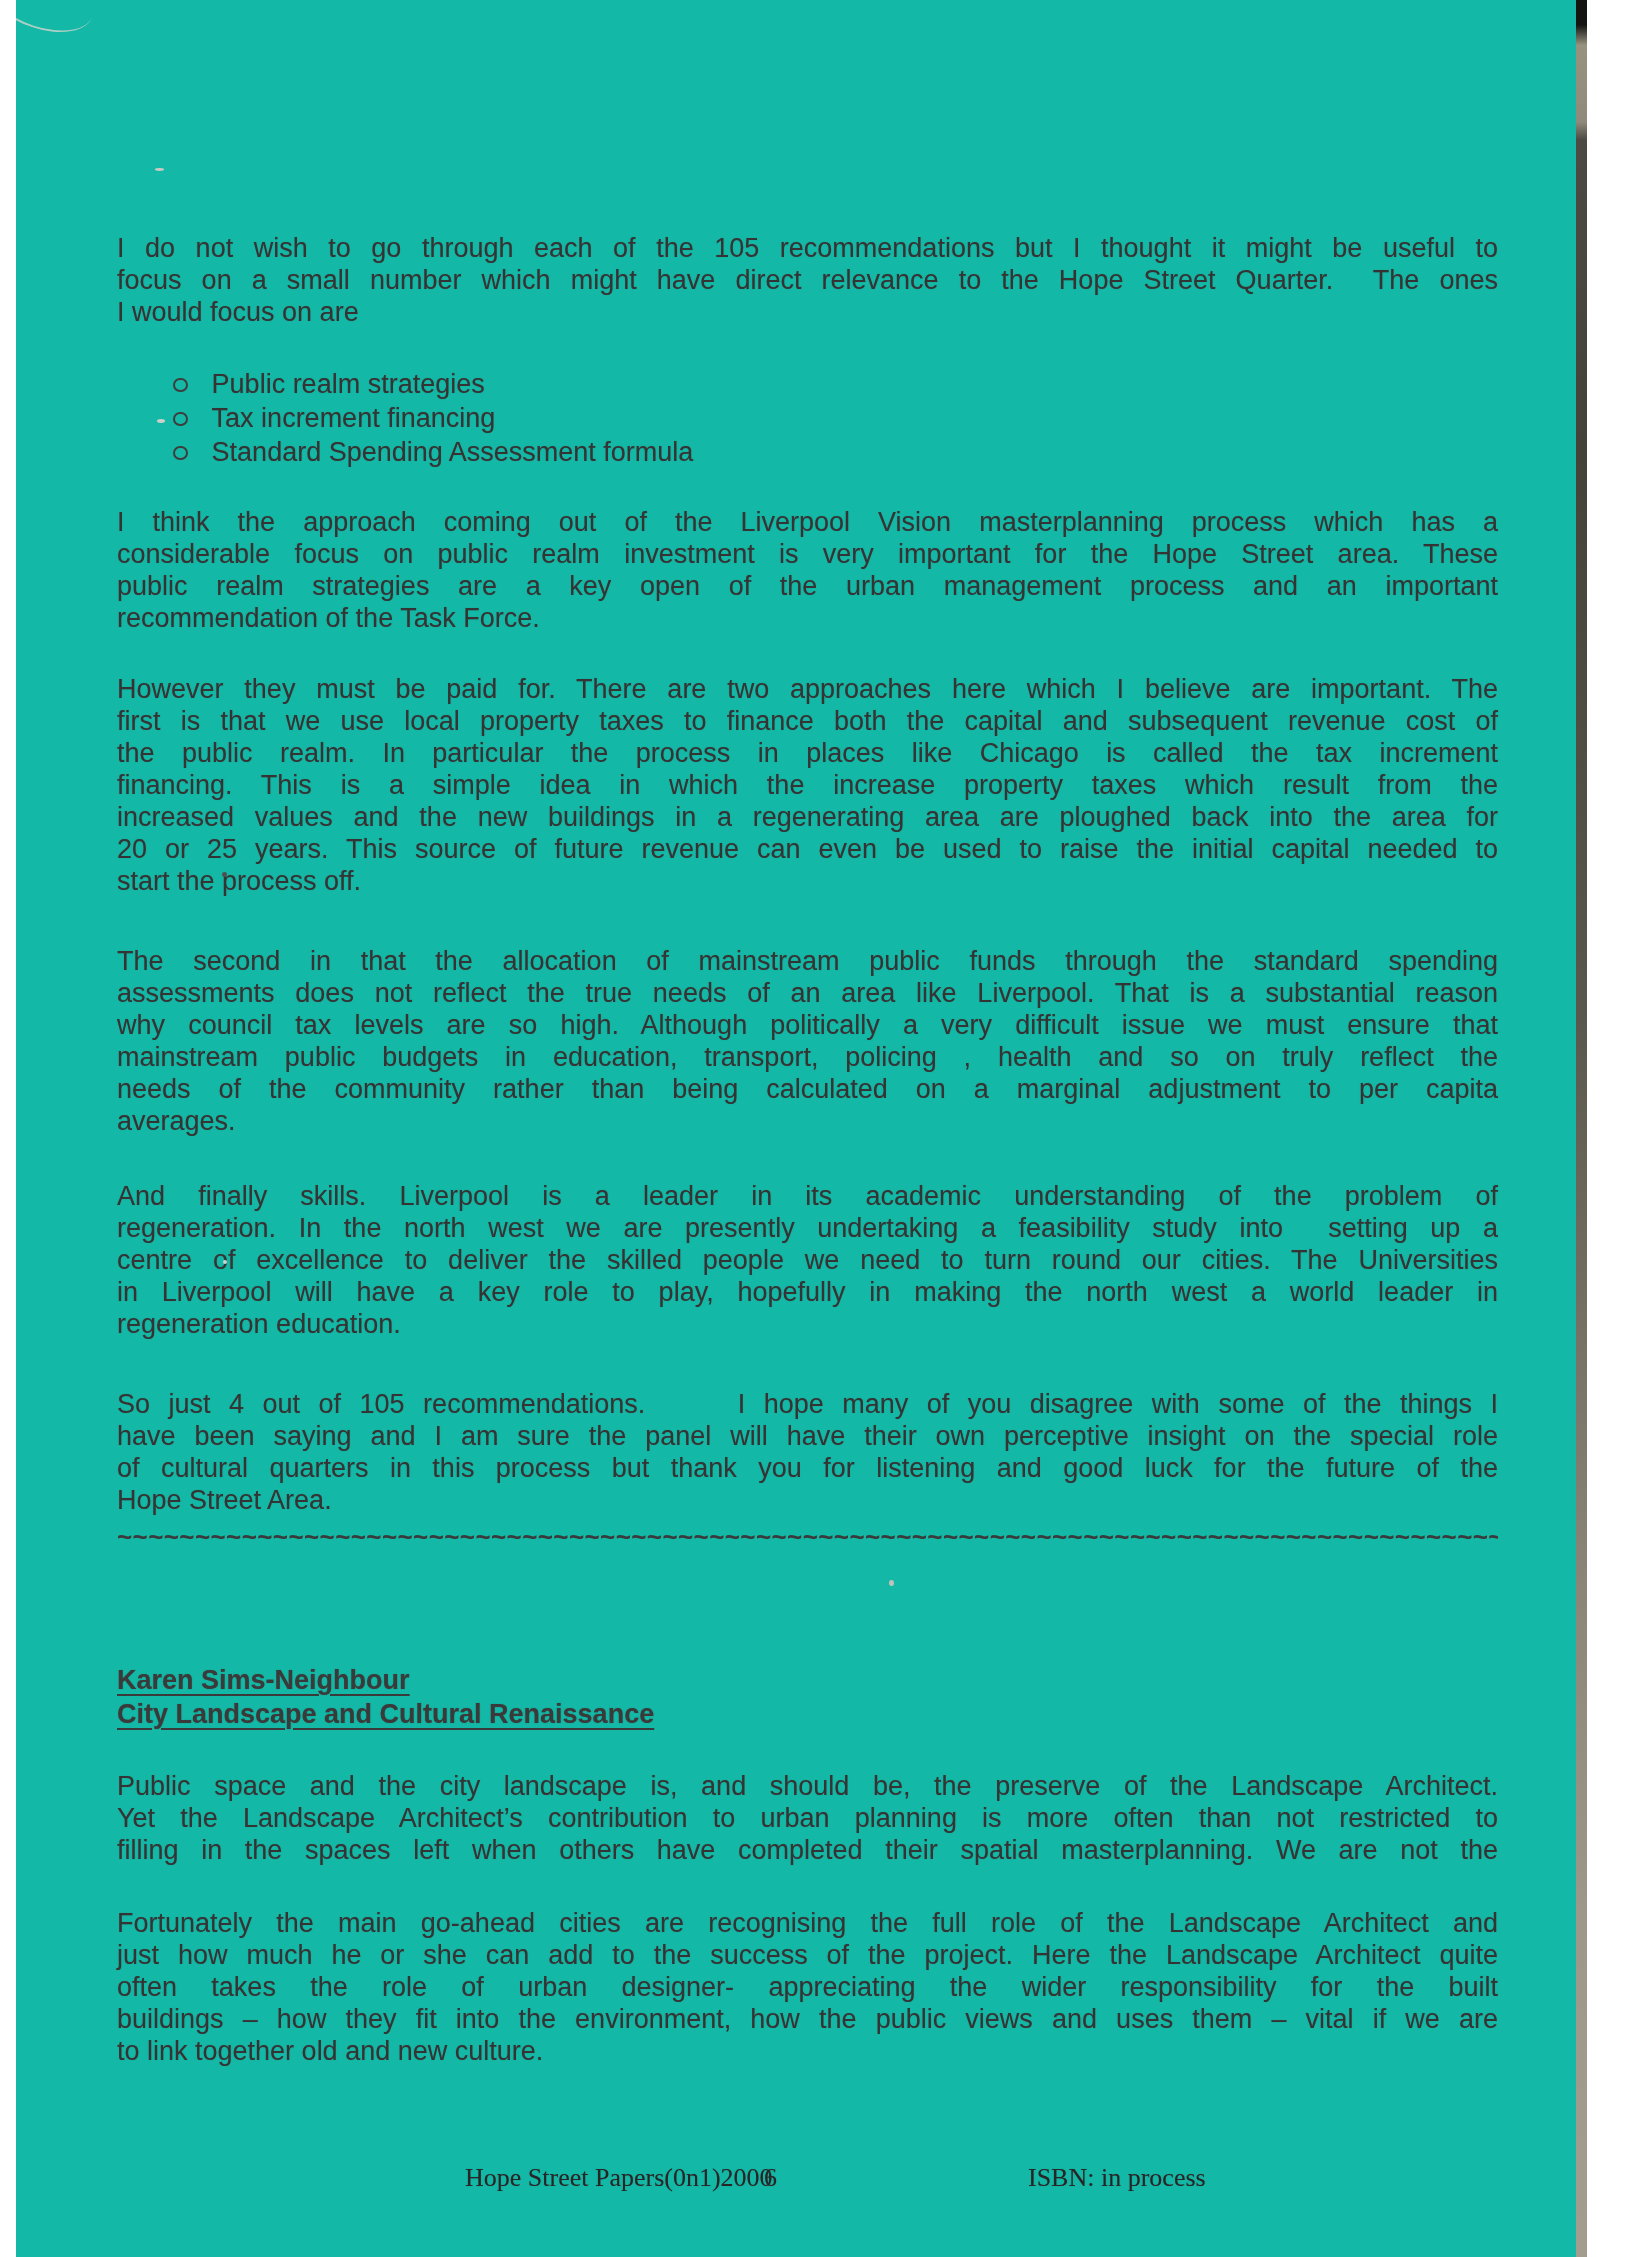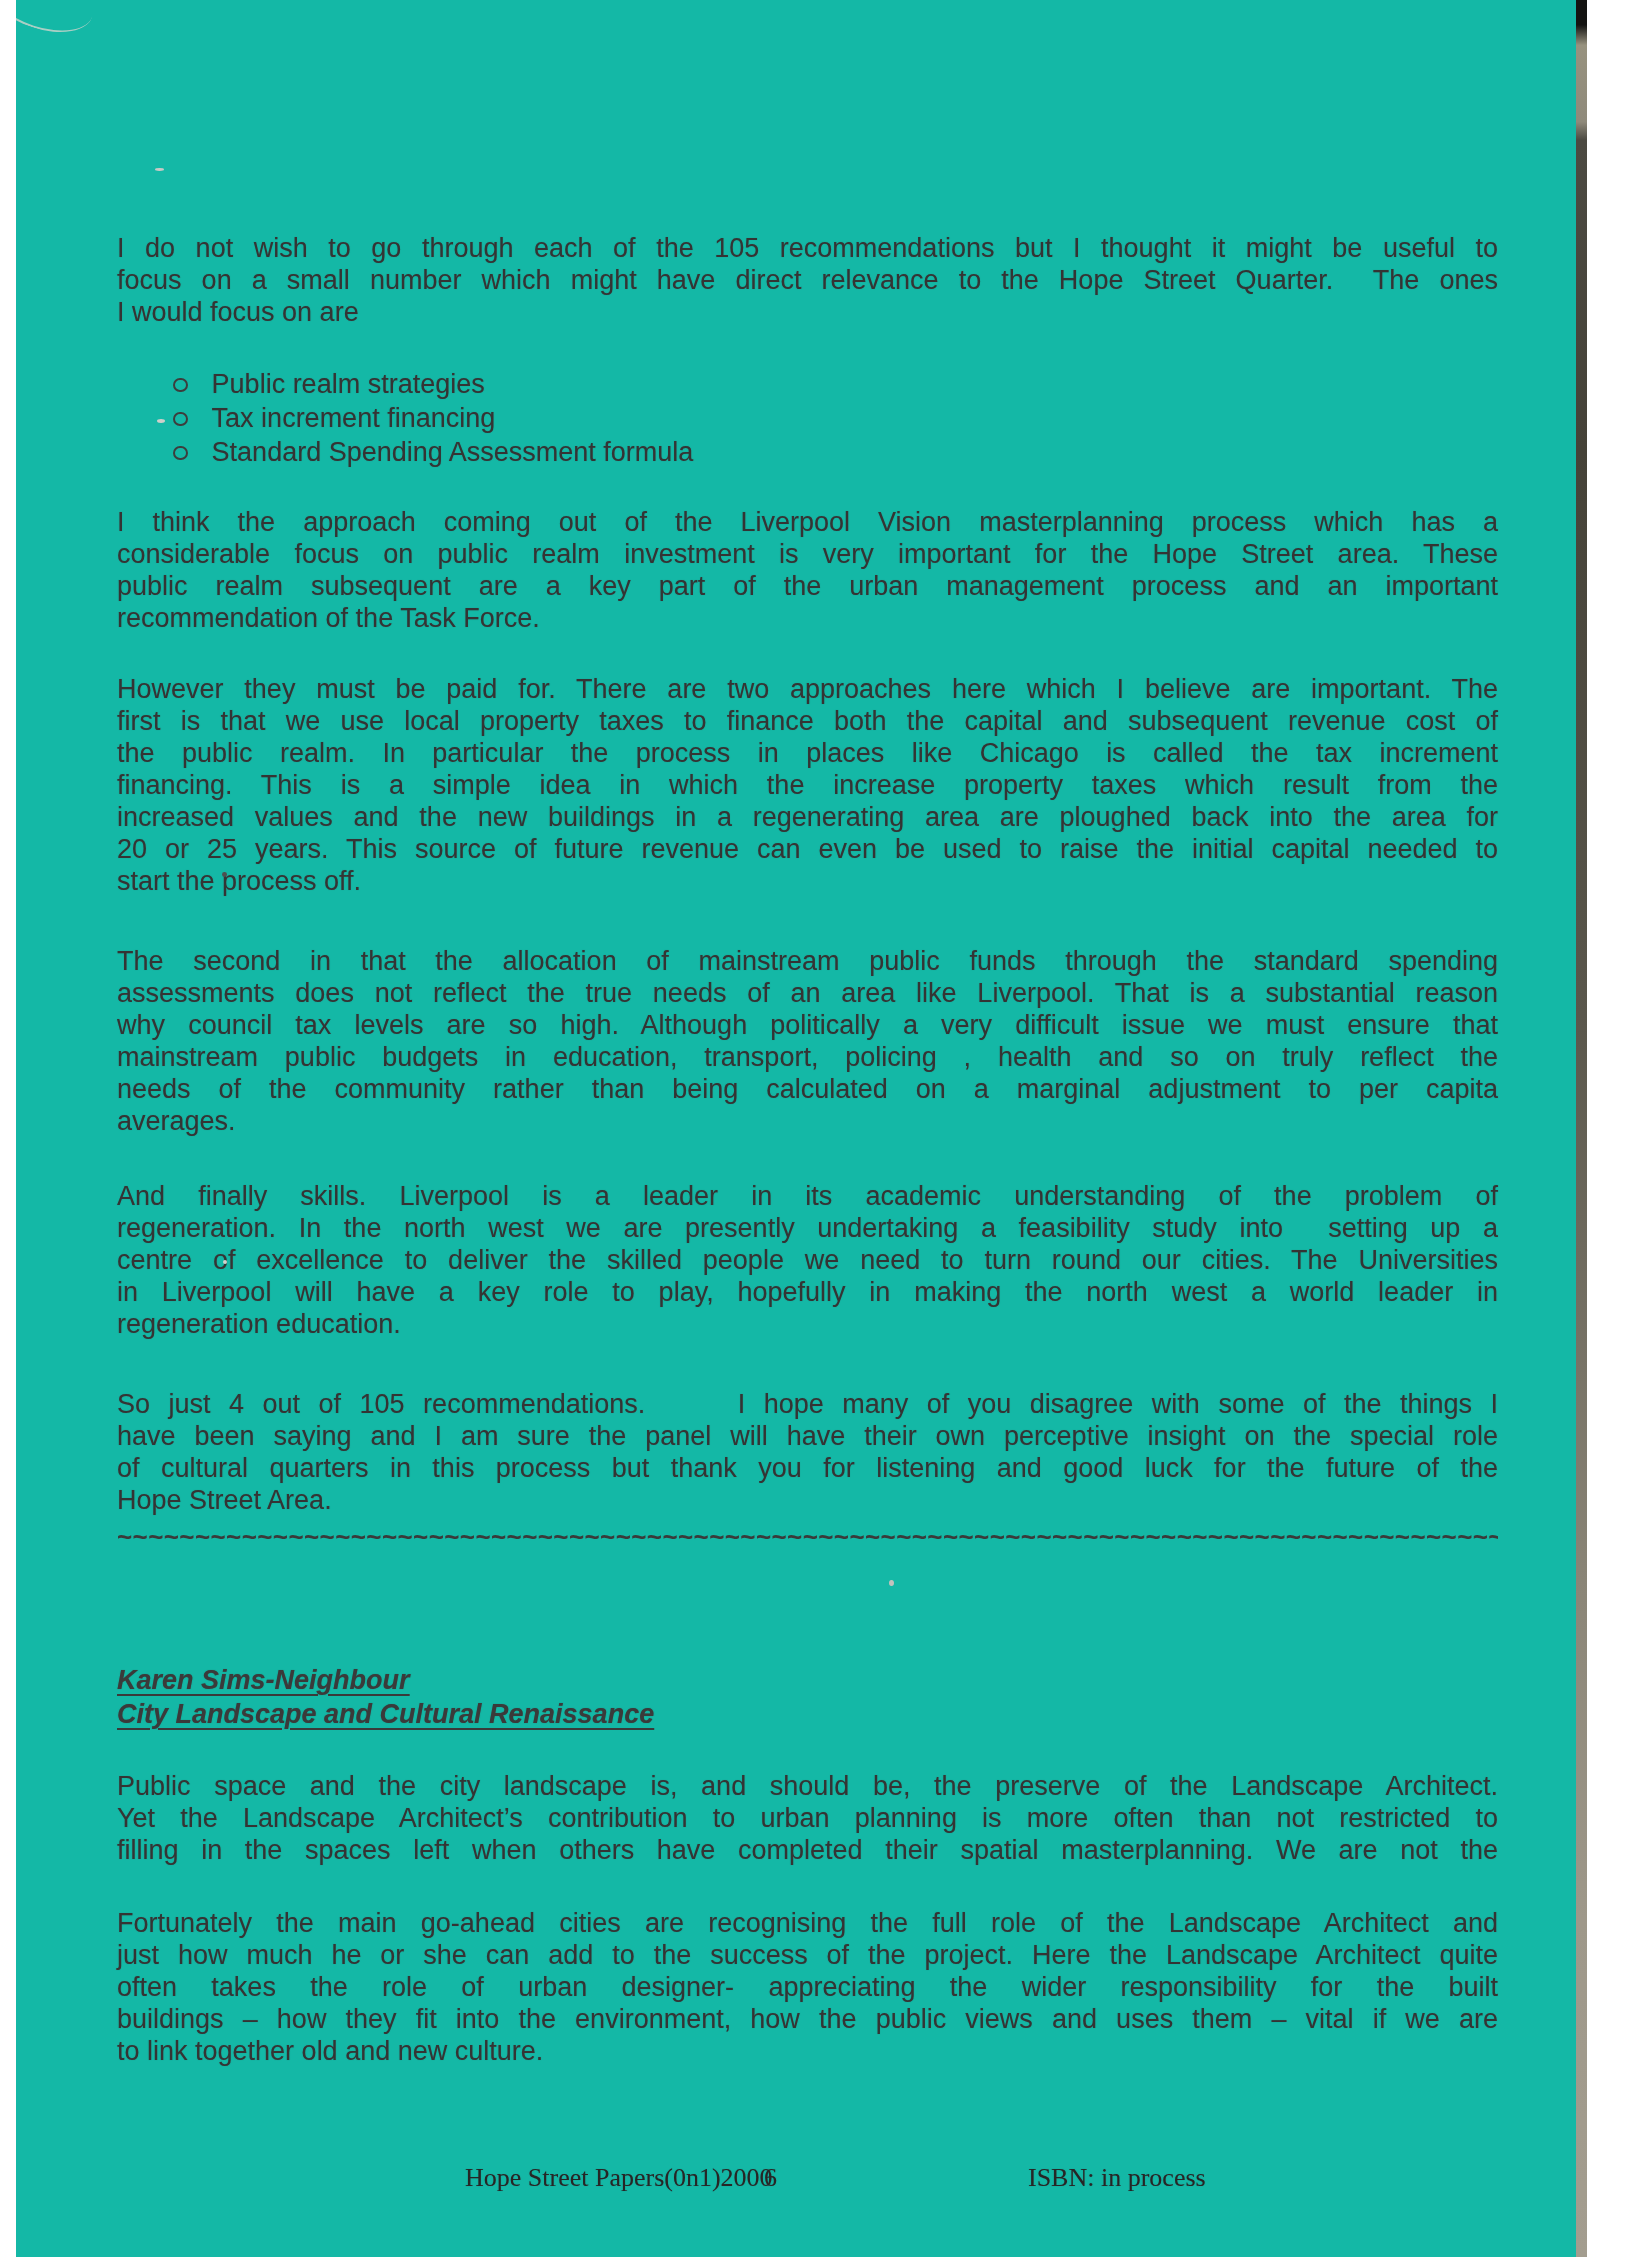--- a/index.html
+++ b/index.html
@@ -18,21 +18,21 @@
   }
   .block{margin:0;}
   .block-0{margin-top:232px;}
   .block-1{margin-top:39px;}
   .block-2{margin-top:37px;}
   .block-3{margin-top:39px;}
   .block-4{margin-top:48px;}
   .block-5{margin-top:43px;}
   .block-6{margin-top:48px;}
   .block-7{margin-top:4.8px;}
-  .block-8{margin-top:109px;font-style:italic;}
+  .block-8{margin-top:109px;}
   .block-9{margin-top:39px;}
   .block-10{margin-top:41px;}
 
   .jline{
     font-size:27px;line-height:32px;
     text-align:justify;text-align-last:justify;
     white-space:pre-wrap;
     text-shadow:0 0 1px rgba(70,70,70,.38);
   }
   .jline.lastline{text-align-last:left;}
@@ -119,21 +119,21 @@
           <span>Tax increment financing</span>
         </div>
         <div class="bullet-row">
           <span class="bullet-marker"></span>
           <span>Standard Spending Assessment formula</span>
         </div>
       </div>
       <div class="block block-2 paragraph">
         <div class="jline">I think the approach coming out of the Liverpool Vision masterplanning process which has a</div>
         <div class="jline">considerable focus on public realm investment is very important for the Hope Street area. These</div>
-        <div class="jline">public realm subsequent are a key part of the urban management process and an important</div>
+        <div class="jline">public realm strategies are a key open of the urban management process and an important</div>
         <div class="jline lastline">recommendation of the Task Force.</div>
       </div>
       <div class="block block-3 paragraph">
         <div class="jline">However they must be paid for. There are two approaches here which I believe are important. The</div>
         <div class="jline">first is that we use local property taxes to finance both the capital and subsequent revenue cost of</div>
         <div class="jline">the public realm. In particular the process in places like Chicago is called the tax increment</div>
         <div class="jline">financing. This is a simple idea in which the increase property taxes which result from the</div>
         <div class="jline">increased values and the new buildings in a regenerating area are ploughed back into the area for</div>
         <div class="jline">20 or 25 years. This source of future revenue can even be used to raise the initial capital needed to</div>
         <div class="jline lastline">start the process off.</div>

